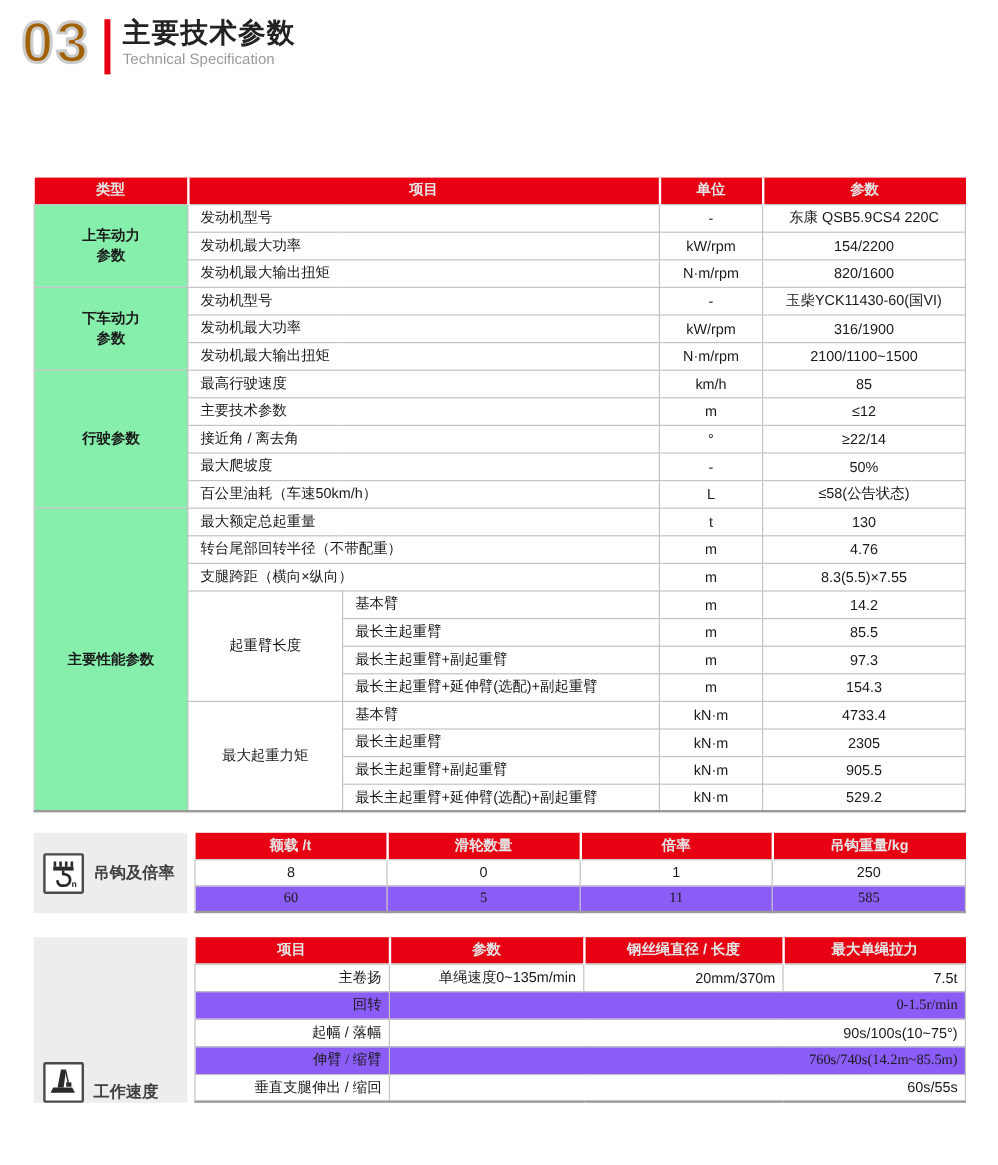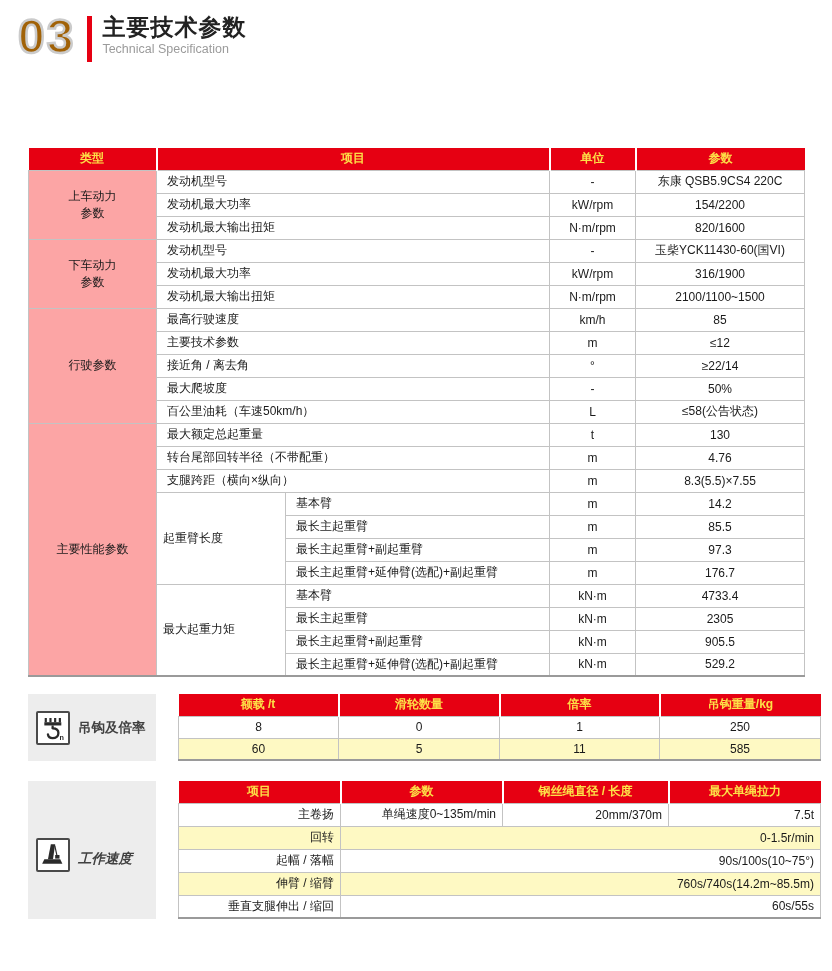--- a/index.html
+++ b/index.html
@@ -14,58 +14,58 @@
   .big-num {
     font-size:48px; font-weight:800; line-height:0.95; letter-spacing:2px;
     color:#a16207; -webkit-text-stroke:2.5px #cbcbcb; text-stroke:2.5px #cbcbcb;
   }
   .red-bar { width:5px; height:46px; background:#e60012; margin:2px 10px 0 12px; }
   .title-stack { display:flex; flex-direction:column; }
   .page-title { font-size:23px; font-weight:bold; color:#222; letter-spacing:1px; line-height:1.15; }
   .page-subtitle { font-size:12.5px; color:#9b9b9b; margin-top:2px; }
 
   
-  table { border-collapse:collapse; table-layout:fixed; font-size:12px;margin-left:16px; }
+  table { border-collapse:collapse; table-layout:fixed; font-size:12px; }
   th {
-    background:#e60012; color:#fde047; font-weight:bold; height:22px;
+    background:#e60012; color:#e5e5e5; font-weight:bold; height:22px;
     text-align:center; vertical-align:middle; padding:0 4px;
     border-right:2px solid #ffffff;
   }
   th:last-child { border-right:none; }
   td {
     border:1px solid #c3c3c3; background:#ffffff; height:23px;
     vertical-align:middle; text-align:center; padding:0 6px;
   }
   tbody { border-bottom:2px solid #9a9a9a; }
 
   
   .main-table { width:776px; margin:86px 0 0 28px; }
   .main-table td.item { text-align:left; padding-left:10px; }
   .main-table td.type {
-    background:#fca5a5; font-weight:normal; white-space:pre-line; line-height:1.4;
-  }
-  .main-table td.group { background:#ffffff; text-align:left; }
+    background:#86efac; font-weight:bold; white-space:pre-line; line-height:1.4;
+  }
+  .main-table td.group { background:#ffffff; text-align:center; }
 
   
   .icon-section { display:flex; align-items:stretch; margin-left:28px; }
   .section-panel {
     width:128px; background:#ededed; display:flex; align-items:center;
     padding-left:8px; gap:8px; margin-right:6px;
   }
-  .section-panel.top-align { align-items:center; padding-top:10px;font-style:italic; }
+  .section-panel.top-align { align-items:flex-end; padding-top:10px; }
   .icon-box {
     width:34px; height:34px; background:#ffffff; border:2px solid #4a4a4a;
     border-radius:2px; display:flex; align-items:center; justify-content:center;
     flex:none;
   }
   .section-label { font-size:13.5px; font-weight:bold; color:#404040; }
   .sub-table { width:642px; }
   .sub-table td { height:22px; }
   .speed-table td { height:23px;text-align:right; }
-  tr.alt td { background:#fef9c3; }
+  tr.alt td { background:#8b5cf6;font-family:Liberation Serif, serif; }
 </style>
 </head>
 <body>
 
 <div class="page-header">
   <div class="big-num">03</div>
   <div class="red-bar"></div>
   <div class="title-stack">
     <div class="page-title">主要技术参数</div>
     <div class="page-subtitle">Technical Specification</div>
@@ -181,21 +181,21 @@
       <td>85.5</td>
     </tr>
     <tr>
       <td class="item">最长主起重臂+副起重臂</td>
       <td>m</td>
       <td>97.3</td>
     </tr>
     <tr>
       <td class="item">最长主起重臂+延伸臂(选配)+副起重臂</td>
       <td>m</td>
-      <td>176.7</td>
+      <td>154.3</td>
     </tr>
     <tr>
       <td class="group" rowspan="4">最大起重力矩</td>
       <td class="item">基本臂</td>
       <td>kN·m</td>
       <td>4733.4</td>
     </tr>
     <tr>
       <td class="item">最长主起重臂</td>
       <td>kN·m</td>

